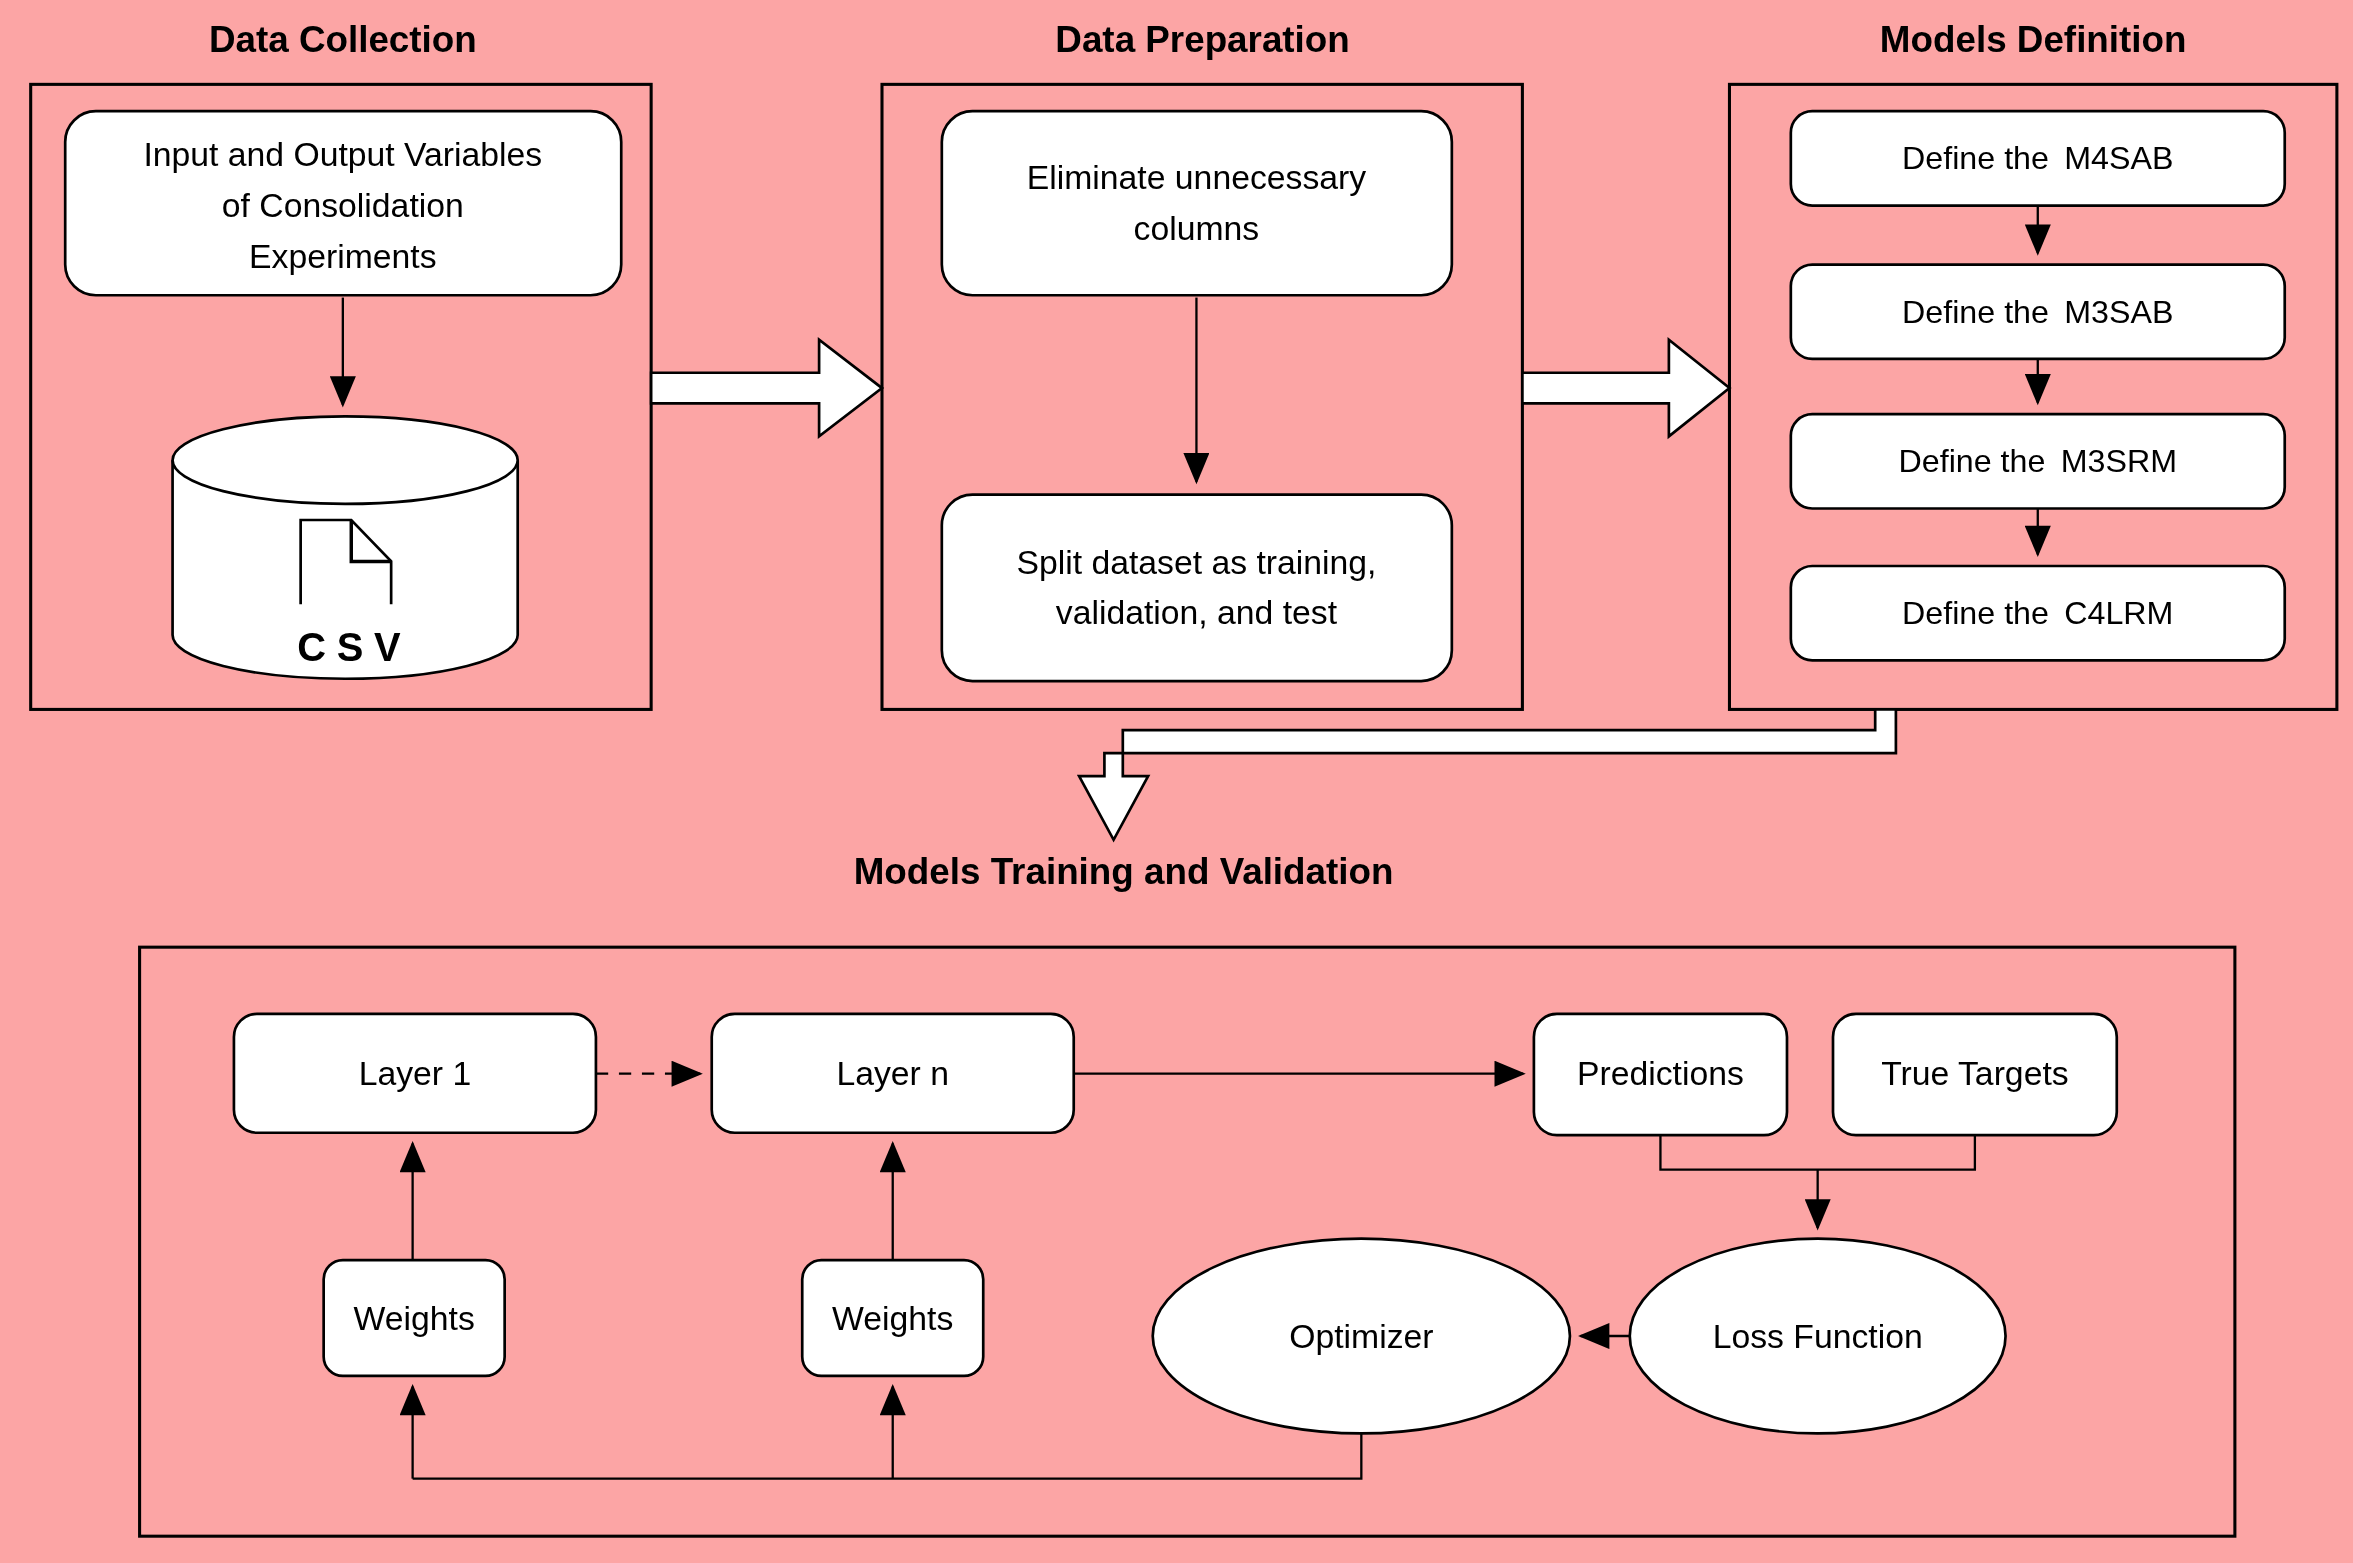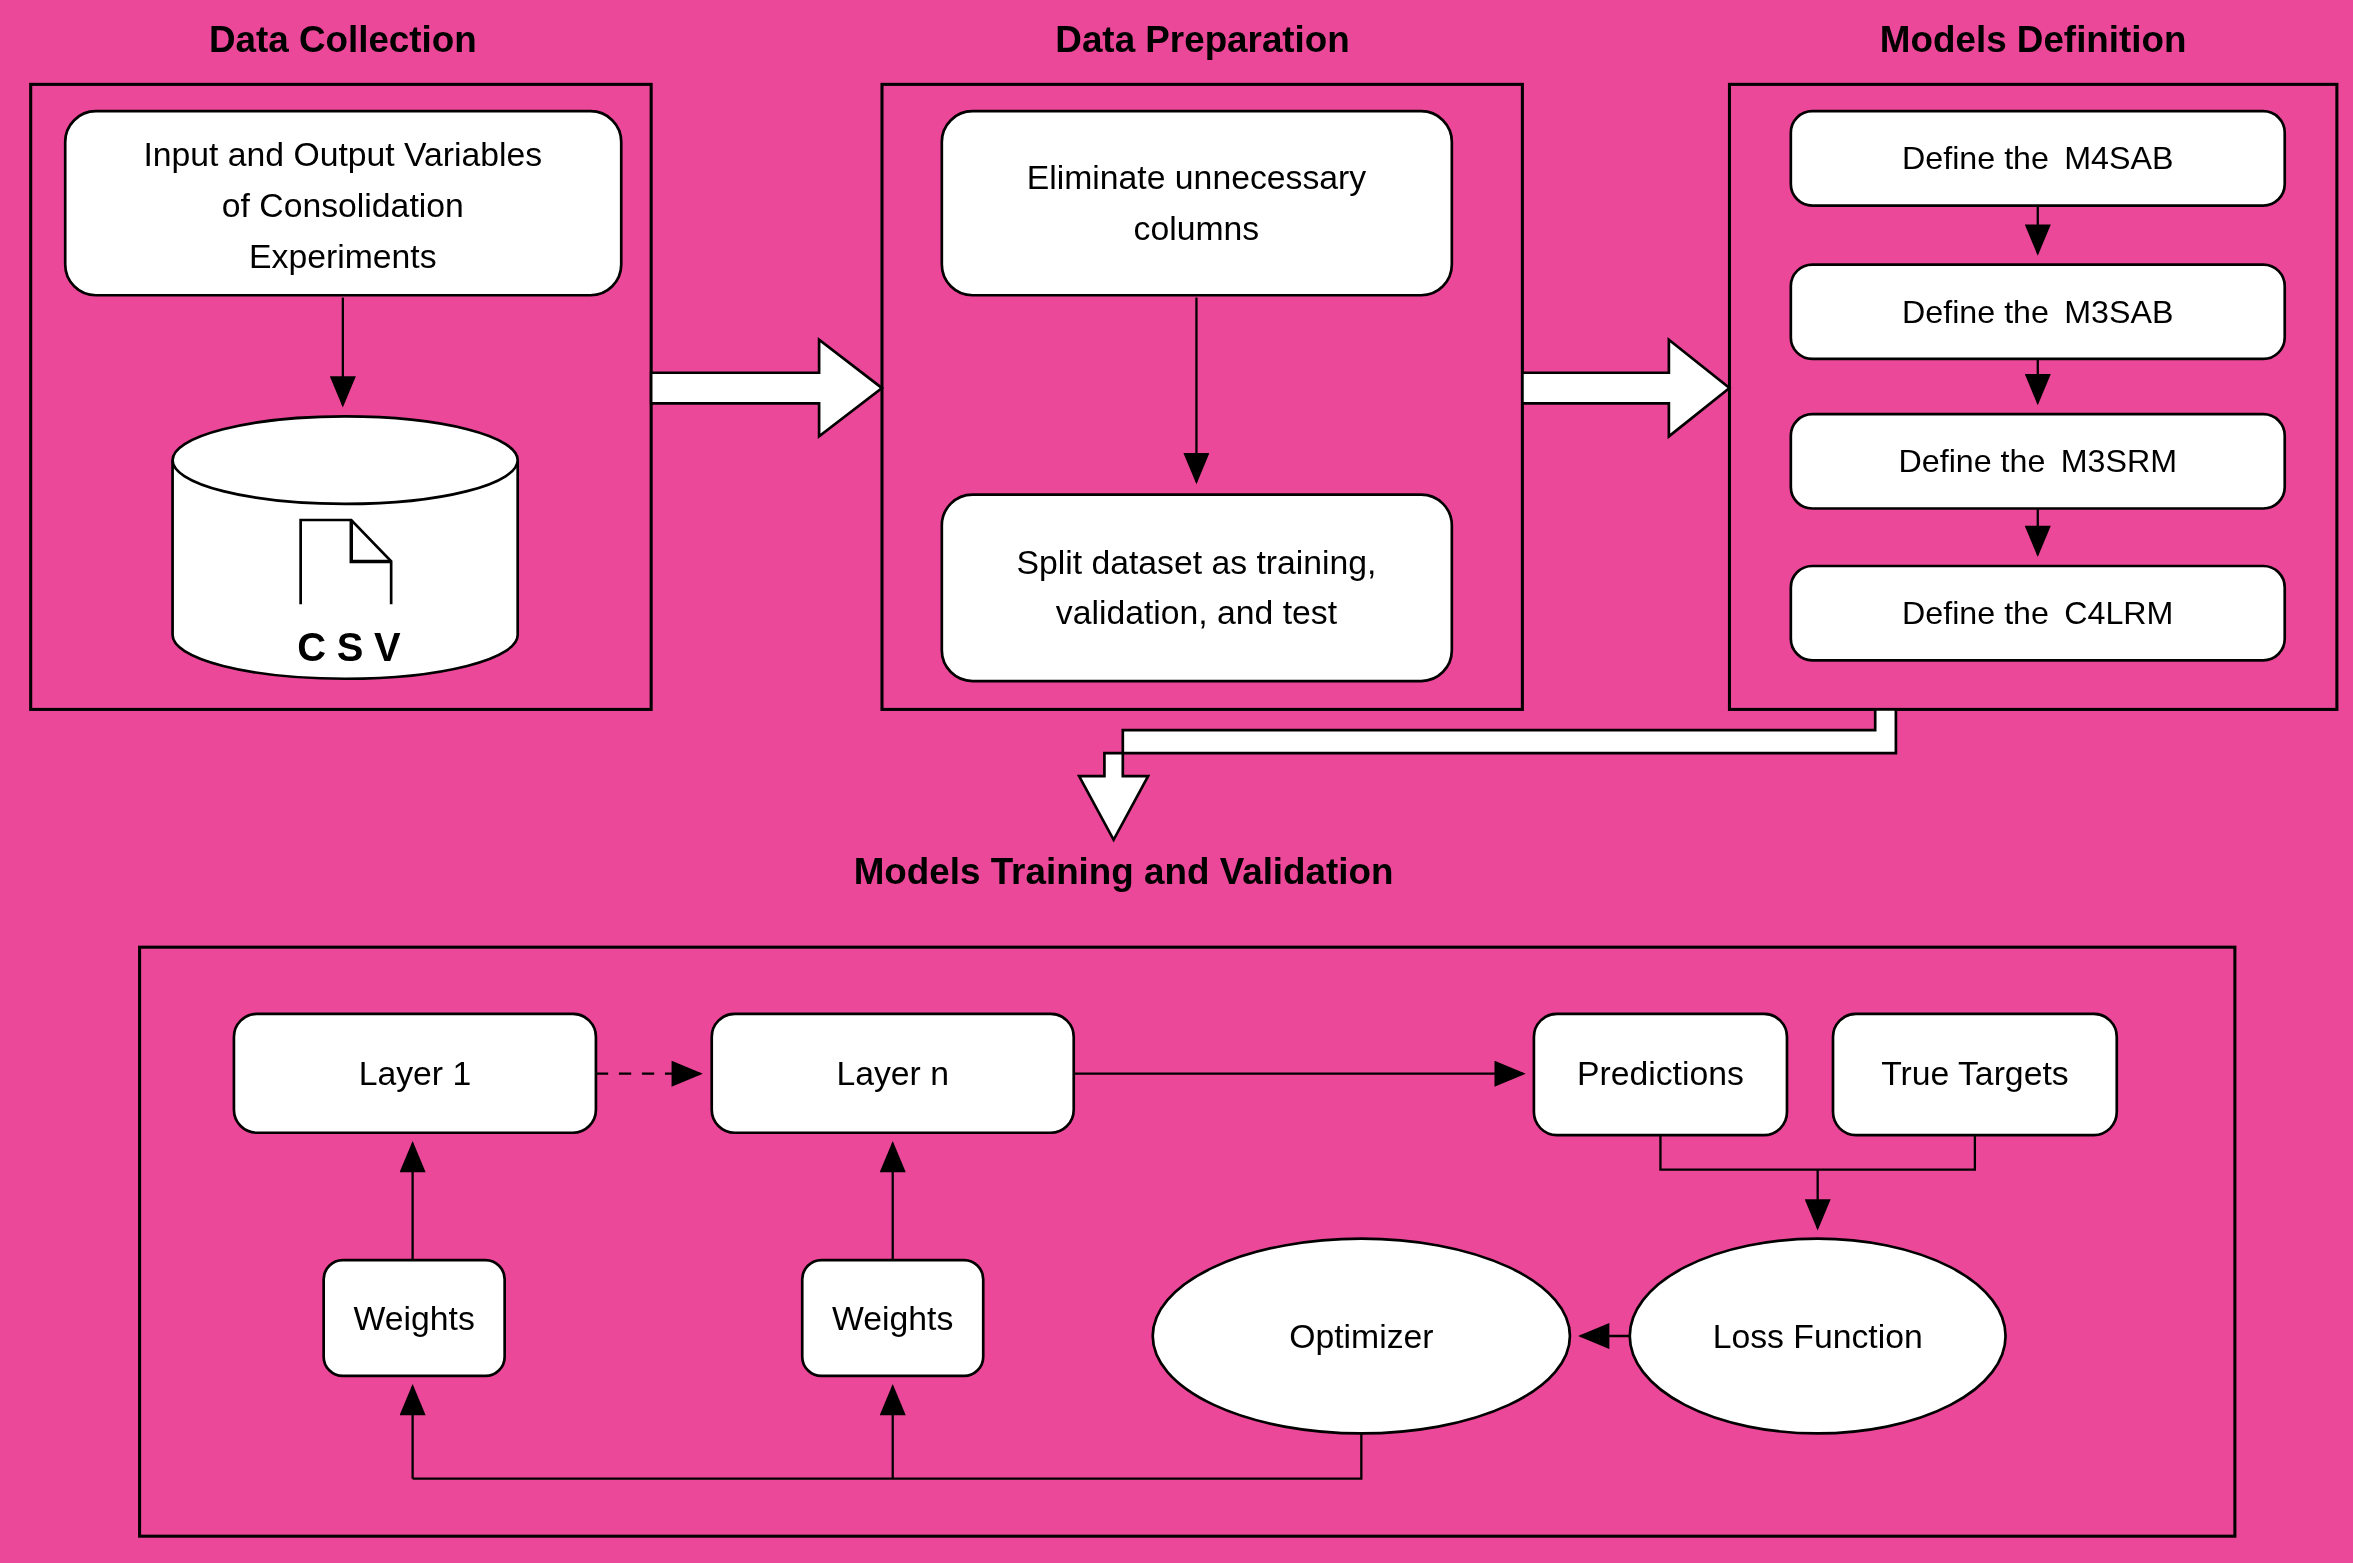--- a/index.html
+++ b/index.html
@@ -2,21 +2,21 @@
 <html style="font-size:12.3px"><head>
 <meta charset="utf-8">
 <style>
   html, body {
     margin: 0;
     padding: 0;
     background: #ffffff;
   }
   .diagram-wrap {
     width: 100%;
-    background: #ec4899;
+    background: #fca5a5;
   }
   svg {
     display: block;
     width: 100%;
     height: auto;
     font-family: "Liberation Sans", sans-serif;
   }
   text {
     fill: #000000;
   }

